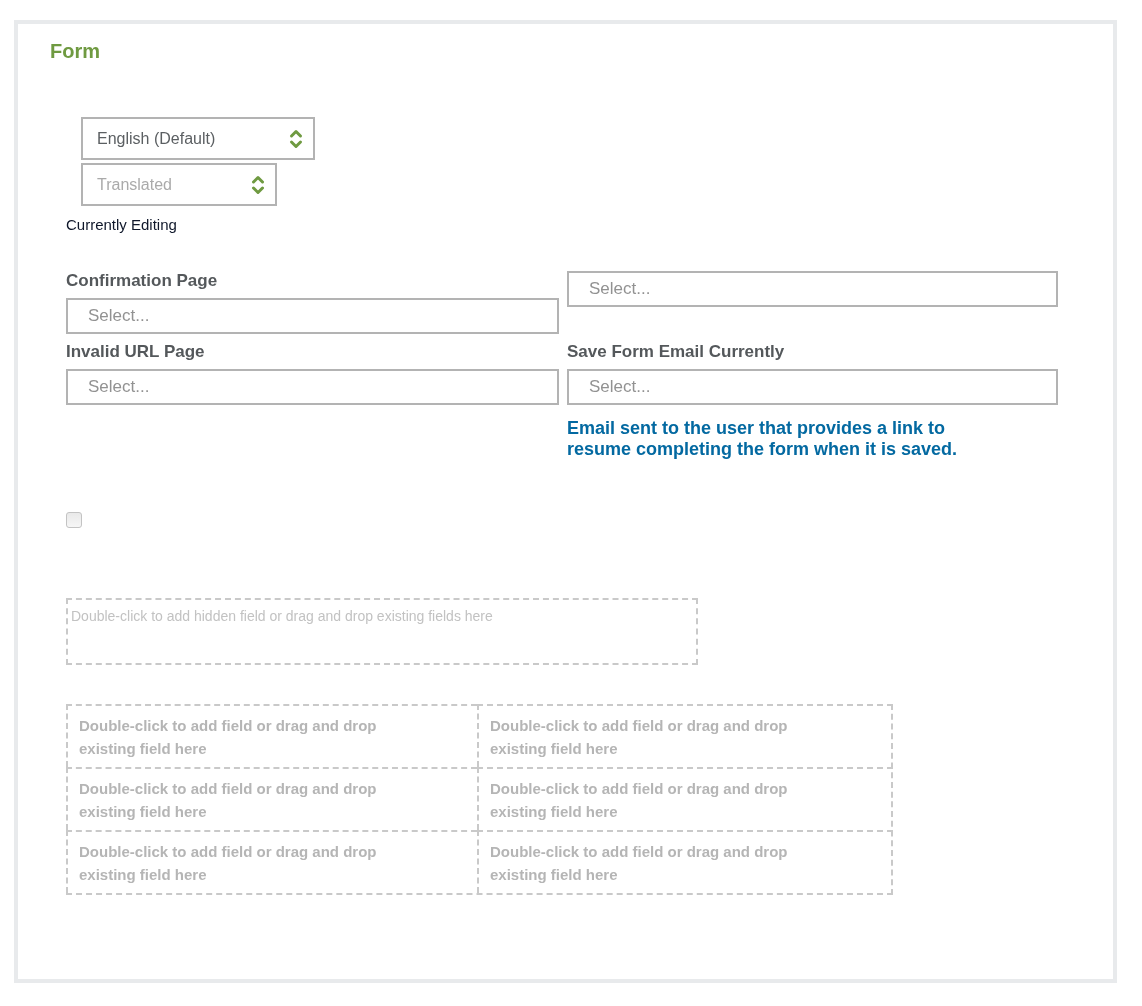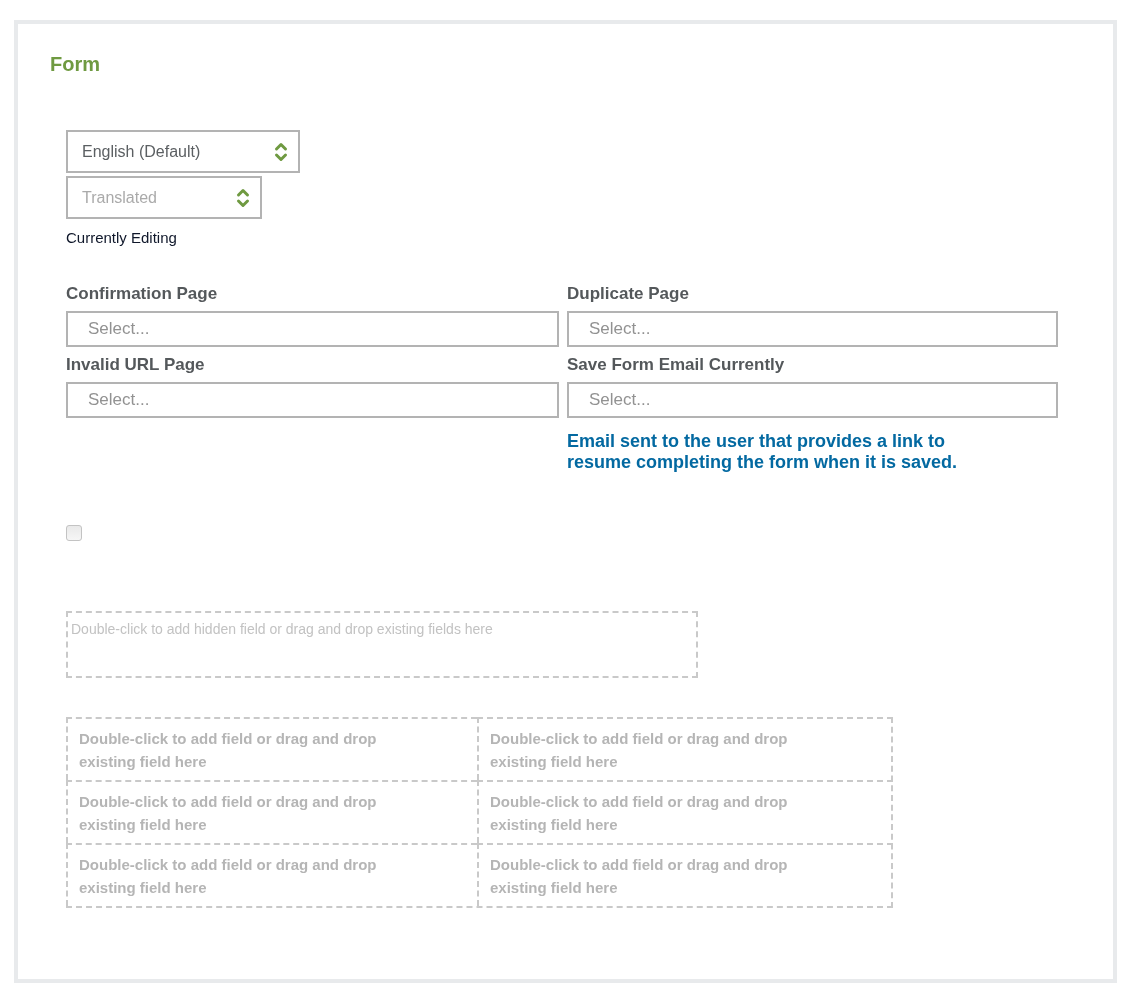--- a/index.html
+++ b/index.html
@@ -13,21 +13,21 @@
   .panel {
     position: absolute;
     left: 14px;
     top: 20px;
     width: 1103px;
     height: 963px;
     background: #ffffff;
     border: 4px solid #e8eaec;
   }
   .panel-inner {
-    padding: 28px 0 0 32px;
+    padding: 15px 0 0 32px;
   }
   .page-title {
     font-size: 20px;
     font-weight: 700;
     color: #6f9a41;
     line-height: 24px;
   }
   .content {
     margin-left: 16px;
   }
@@ -35,20 +35,21 @@
   .language-block { margin-top: 54px; }
   .lang-select {
     position: relative;
     height: 43px;
     border: 2px solid #b3b3b3;
     background: #ffffff;
     display: flex;
     align-items: center;
     padding: 0 34px 0 14px;
     cursor: pointer;
+    margin-left: 15px;
   }
   .lang-select.default { width: 234px; }
   .lang-select.translated { width: 196px; margin-top: 3px; }
   .lang-select .lang-value {
     font-size: 16px;
     color: #5b5f62;
     white-space: nowrap;
   }
   .lang-select.translated .lang-value { color: #aaaaaa; }
   .select-arrows {
@@ -189,21 +190,20 @@
       <div class="fields-grid">
 
         <div class="field-group">
           <div class="field-label">Confirmation Page</div>
           <div class="select-control">
             <span class="select-placeholder">Select...</span>
           </div>
         </div>
 
         <div class="field-group">
-          <div class="field-label">Duplicate Page</div>
           <div class="select-control">
             <span class="select-placeholder">Select...</span>
           </div>
         </div>
 
         <div class="field-group">
           <div class="field-label">Invalid URL Page</div>
           <div class="select-control">
             <span class="select-placeholder">Select...</span>
           </div>

